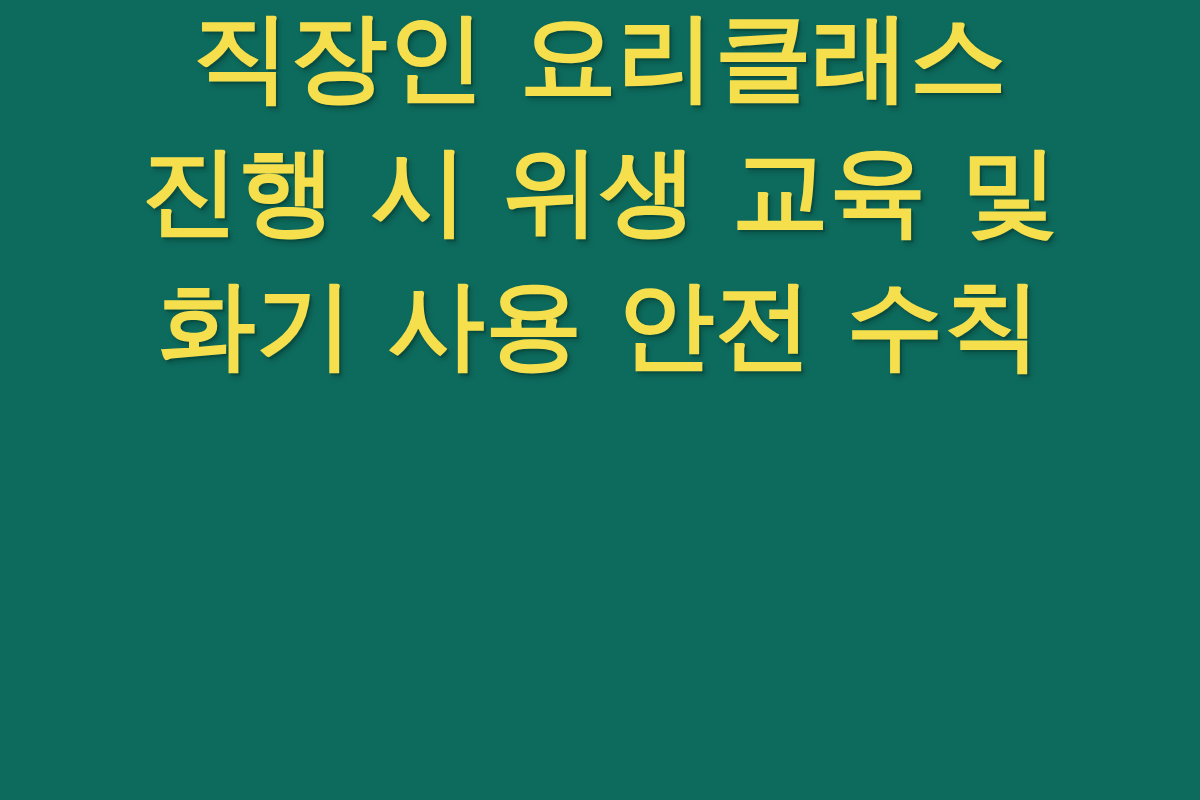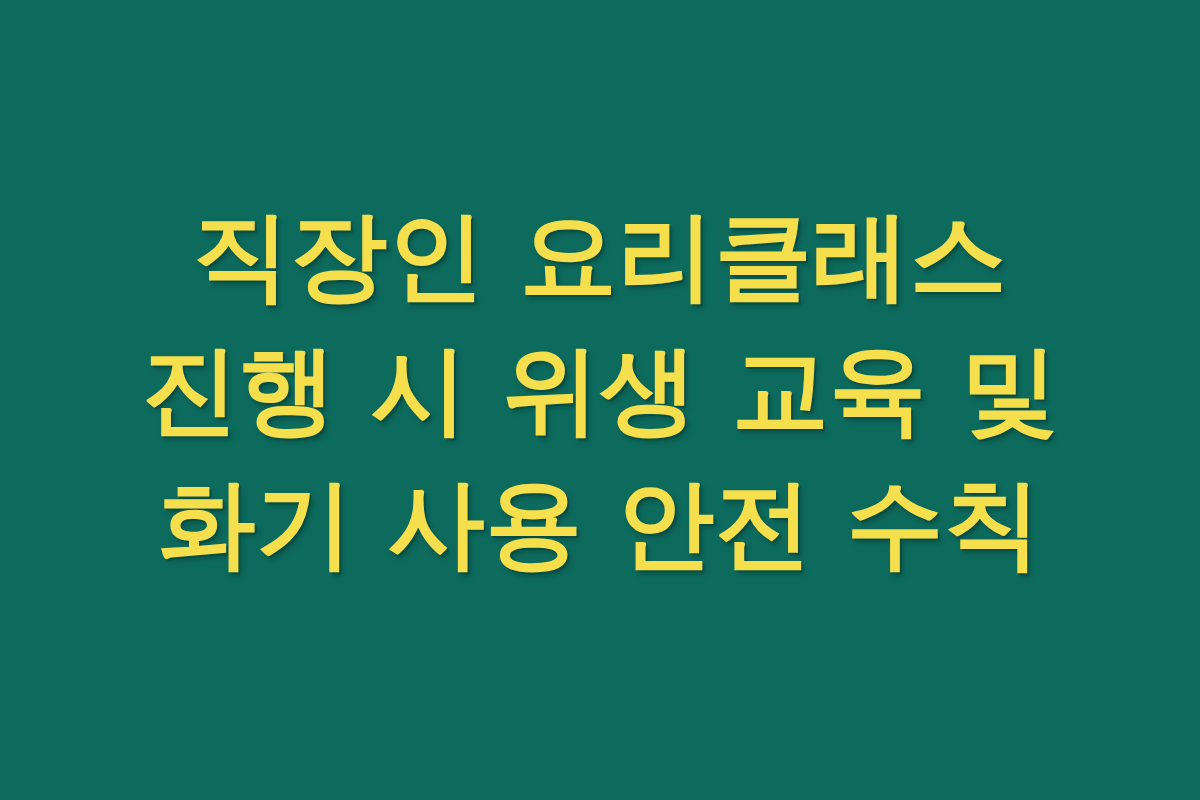--- a/index.html
+++ b/index.html
@@ -14,21 +14,21 @@
     overflow: hidden;
     font-family: "Liberation Sans", "DejaVu Sans", sans-serif;
   }
 
   #banner-card {
     position: relative;
     width: 1200px;
     height: 800px;
     box-sizing: border-box;
     display: flex;
-    align-items: center;
+    align-items: flex-start;
     justify-content: center;
     background: #0D6B5D;
     overflow: hidden;
   }
 
   #headline {
     width: 1040px;
     margin: 0;
     padding: 0;
     text-align: center;

